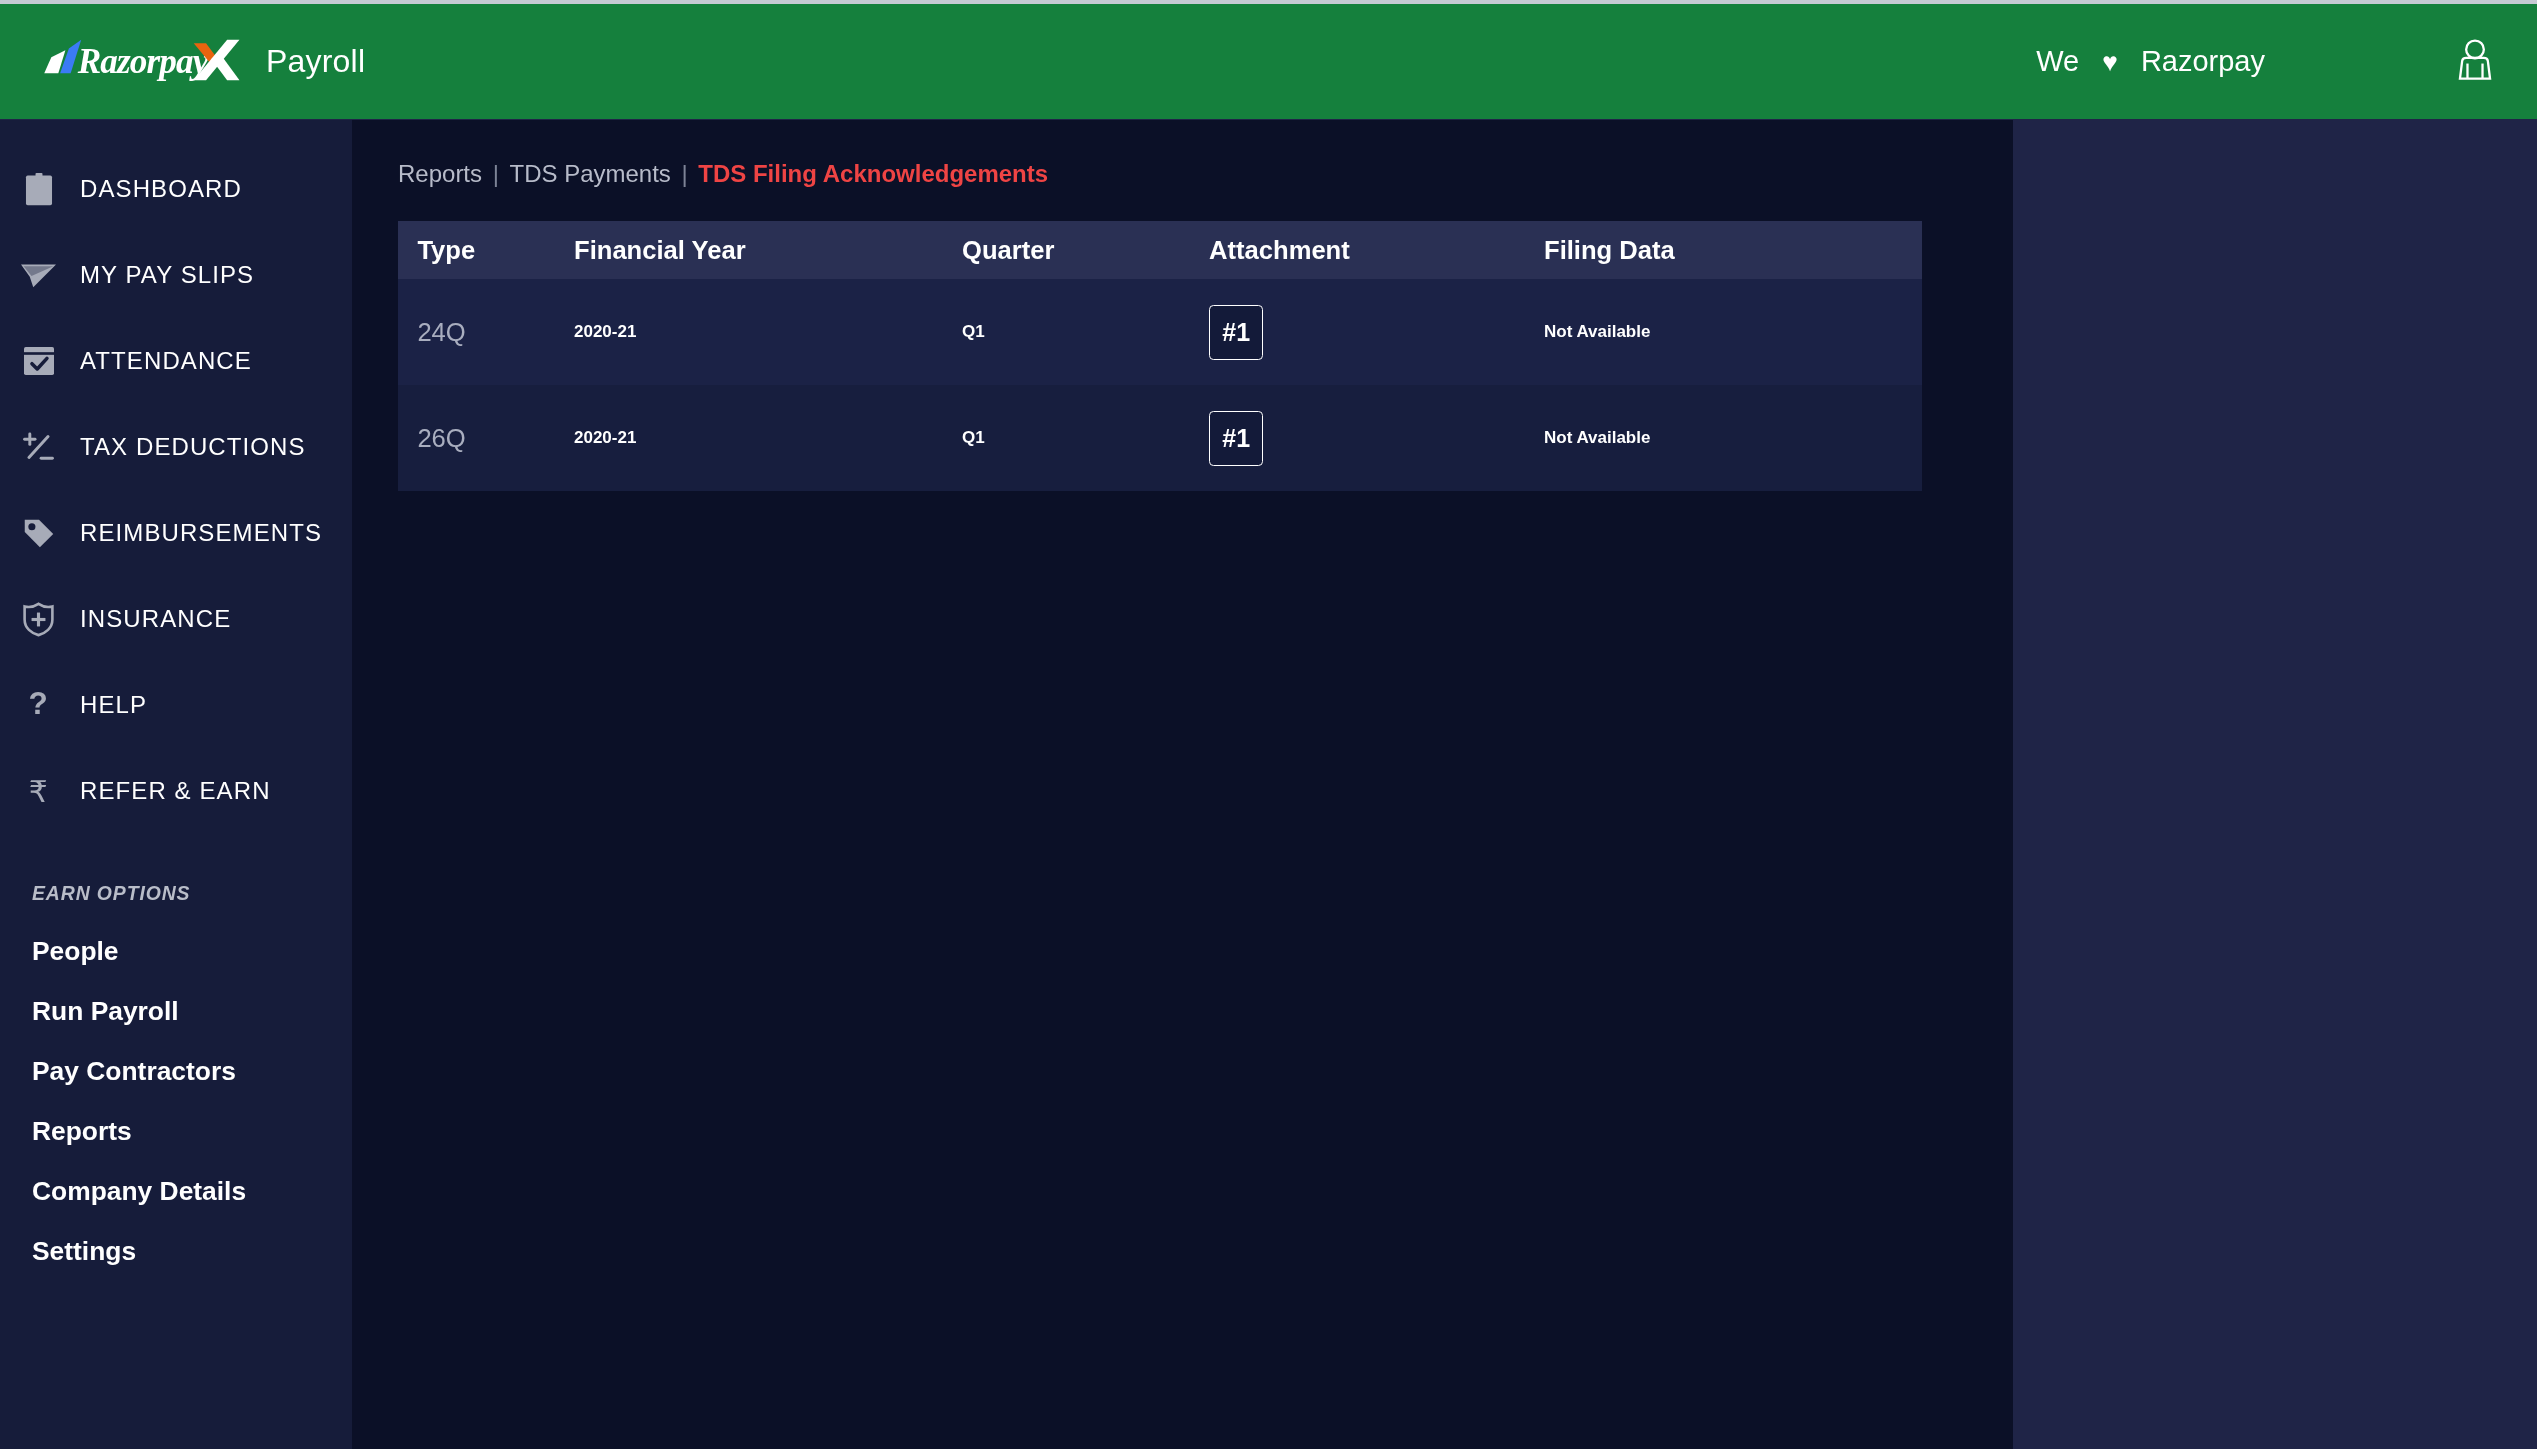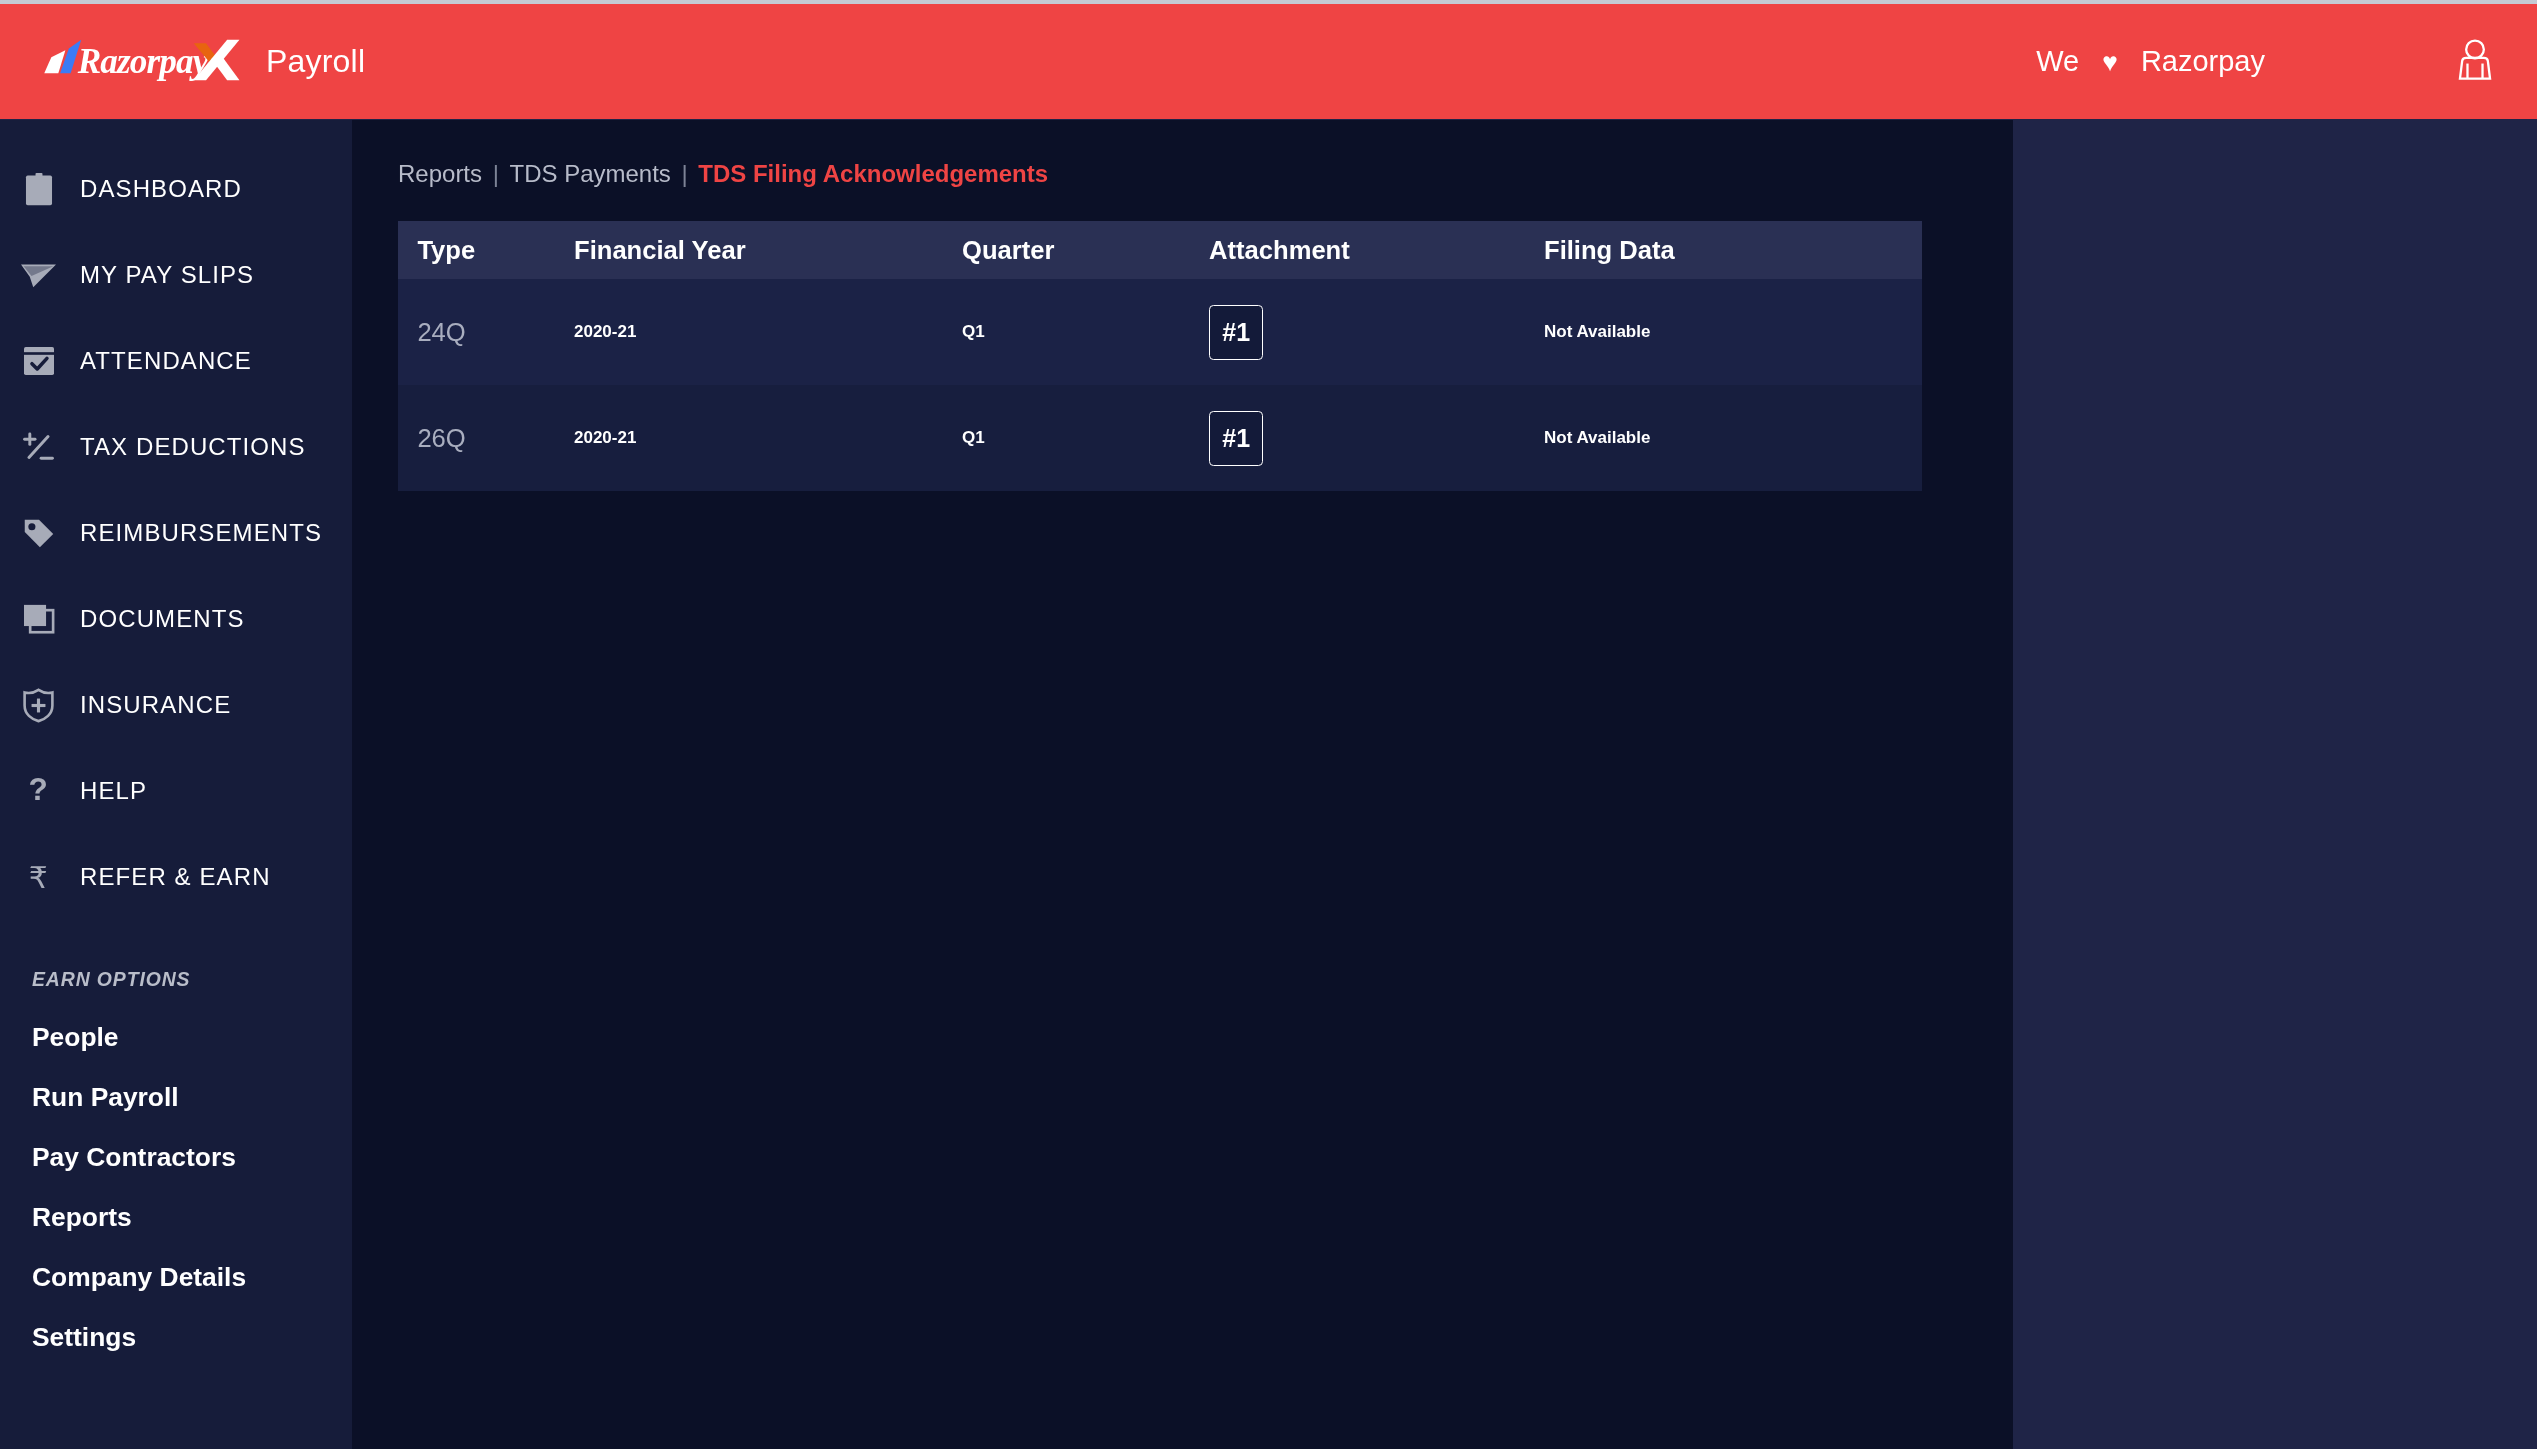--- a/index.html
+++ b/index.html
@@ -27,21 +27,21 @@
     left: 0; top: 0;
     width: 2538px; height: 4.4px;
     background: #c5cad3;
   }
 
   
   .app-header {
     position: absolute;
     left: 0; top: 4.4px;
     width: 2538px; height: 115px;
-    background: #ef4444;
+    background: #15803d;
     display: flex;
     align-items: center;
     justify-content: space-between;
   }
 
   .brand {
     display: flex;
     align-items: center;
     gap: 16px;
     margin-left: 39px;
@@ -297,29 +297,20 @@
       <div class="nav-item">
         <span class="nav-icon">
           <svg width="32" height="32" viewBox="0 0 36 36" xmlns="http://www.w3.org/2000/svg">
             <path d="M2 3 L18 3 L34 19 L19 34 L2 17 Z" fill="#a7abb8"></path>
             <circle cx="10" cy="11" r="4" fill="#161c3a"></circle>
           </svg>
         </span>
         <span class="nav-label">REIMBURSEMENTS</span>
       </div>
 
-      <div class="nav-item">
-        <span class="nav-icon">
-          <svg width="32" height="30" viewBox="0 0 36 34" xmlns="http://www.w3.org/2000/svg">
-            <rect x="8" y="7" width="26" height="25" fill="none" stroke="#a7abb8" stroke-width="3"></rect>
-            <rect x="1" y="1" width="25" height="24" fill="#a7abb8"></rect>
-          </svg>
-        </span>
-        <span class="nav-label">DOCUMENTS</span>
-      </div>
 
       <div class="nav-item">
         <span class="nav-icon">
           <svg width="33" height="35" viewBox="0 0 38 40" xmlns="http://www.w3.org/2000/svg">
             <path d="M19 2 C13 6 7 6 3 5 L3 20 C3 30 11 36 19 38 C27 36 35 30 35 20 L35 5 C31 6 25 6 19 2 Z" fill="none" stroke="#a7abb8" stroke-width="3"></path>
             <line x1="19" y1="12" x2="19" y2="28" stroke="#a7abb8" stroke-width="3.6"></line>
             <line x1="11" y1="20" x2="27" y2="20" stroke="#a7abb8" stroke-width="3.6"></line>
           </svg>
         </span>
         <span class="nav-label">INSURANCE</span>

